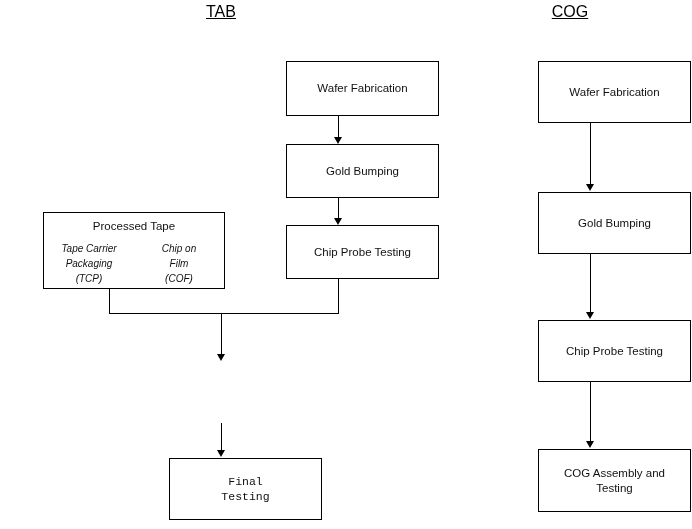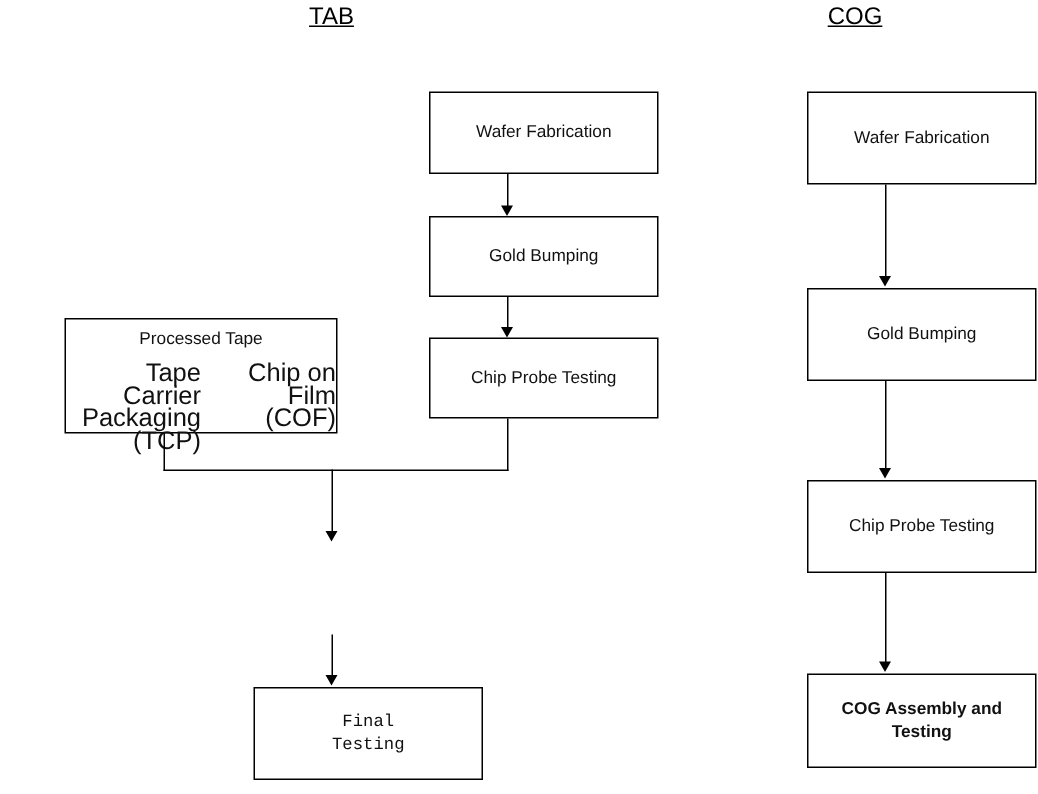--- a/index.html
+++ b/index.html
@@ -62,25 +62,26 @@
   }
   .tape-cols {
     position: absolute;
     top: 28px;
     left: 0;
     right: 0;
     display: flex;
   }
   .tape-col {
     flex: 1 1 50%;
-    text-align: right;
-    font-size: 17px;
+    text-align: center;
+    font-size: 10px;
     line-height: 15px;
     white-space: pre-line;
     color: #111111;
+    font-style: italic;
   }
   .vline {
     position: absolute;
     width: 1px;
     background: #000000;
   }
   .hline {
     position: absolute;
     height: 1px;
     background: #000000;
@@ -138,21 +139,21 @@
   </div>
 
   <div class="node" style="left:514px; top:192px; width:153px; height:62px;">
     <span class="label">Gold Bumping</span>
   </div>
 
   <div class="node" style="left:514px; top:320px; width:153px; height:62px;">
     <span class="label">Chip Probe Testing</span>
   </div>
 
-  <div class="node" style="left:514px; top:449px; width:153px; height:63px;font-weight:bold;">
+  <div class="node" style="left:514px; top:449px; width:153px; height:63px;">
     <span class="label">COG Assembly and
 Testing</span>
   </div>
 
   <div class="vline" style="left:338px; top:116px; height:22px;"></div>
   <div class="arrowhead" style="left:334px; top:137px;"></div>
 
   <div class="vline" style="left:338px; top:198px; height:20px;"></div>
   <div class="arrowhead" style="left:334px; top:218px;"></div>
 

